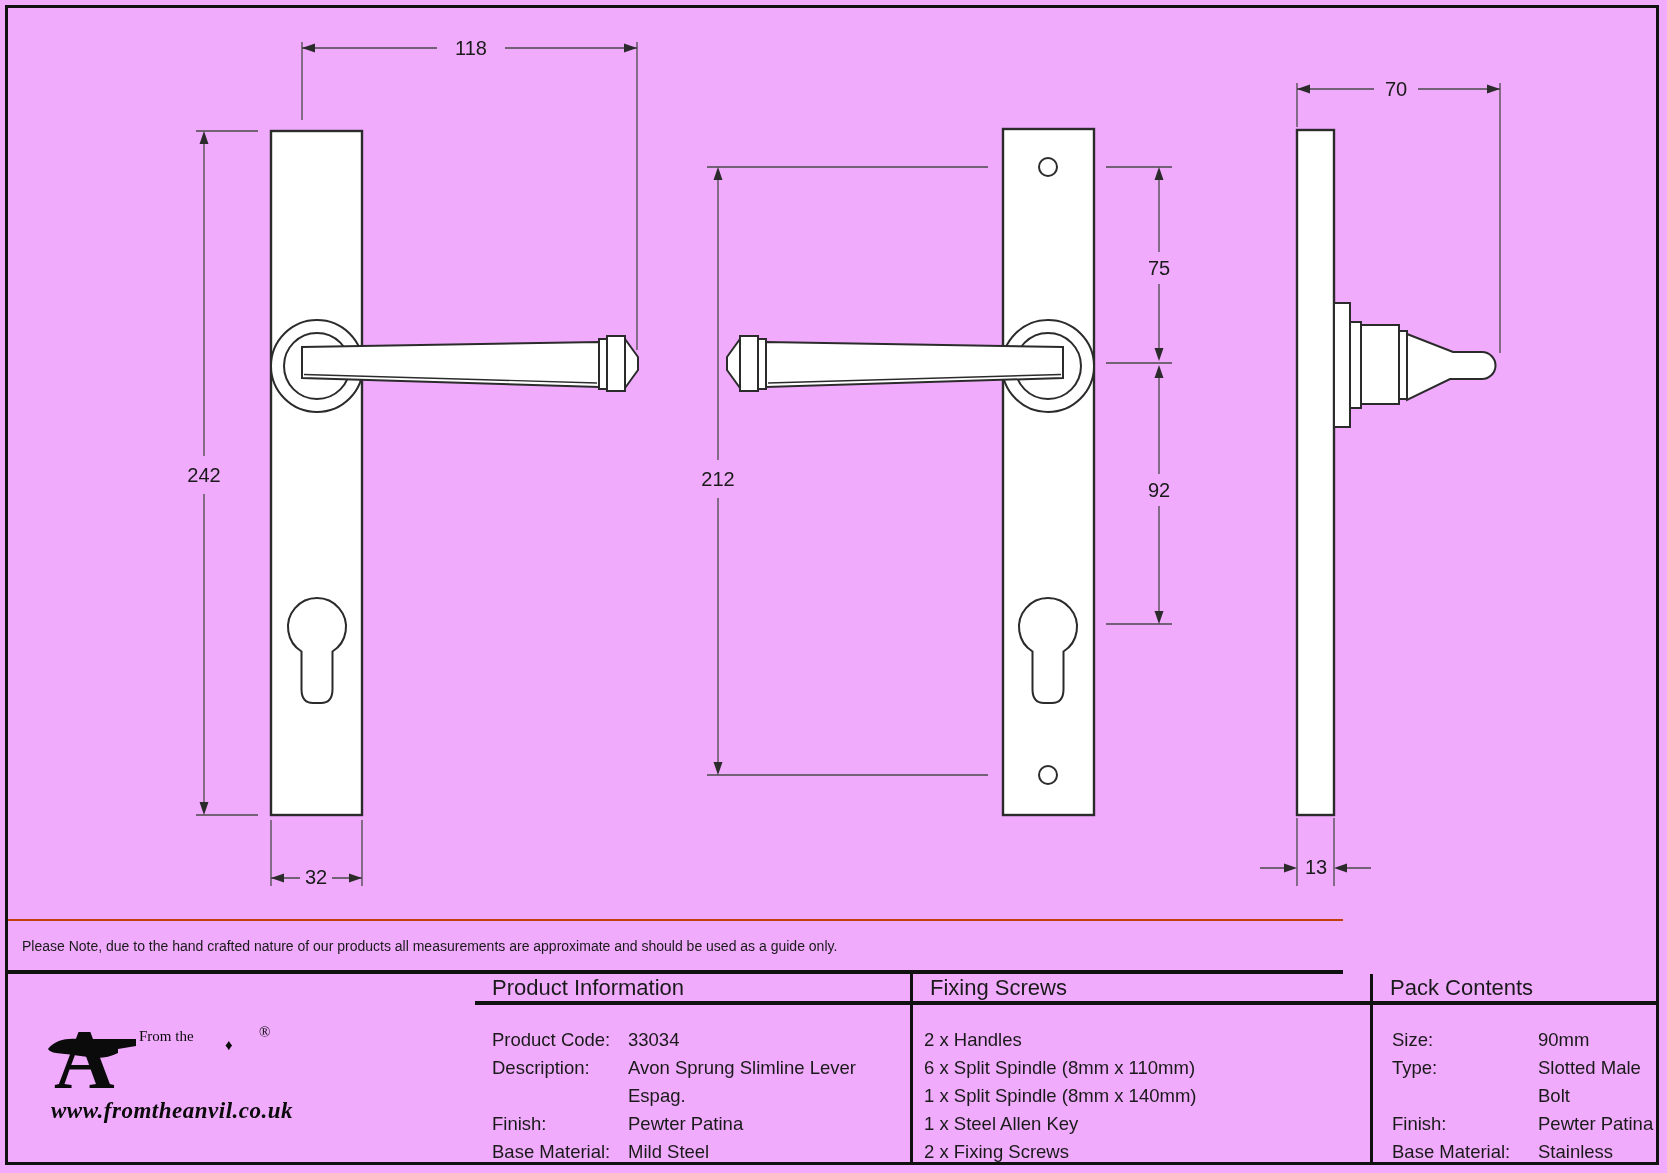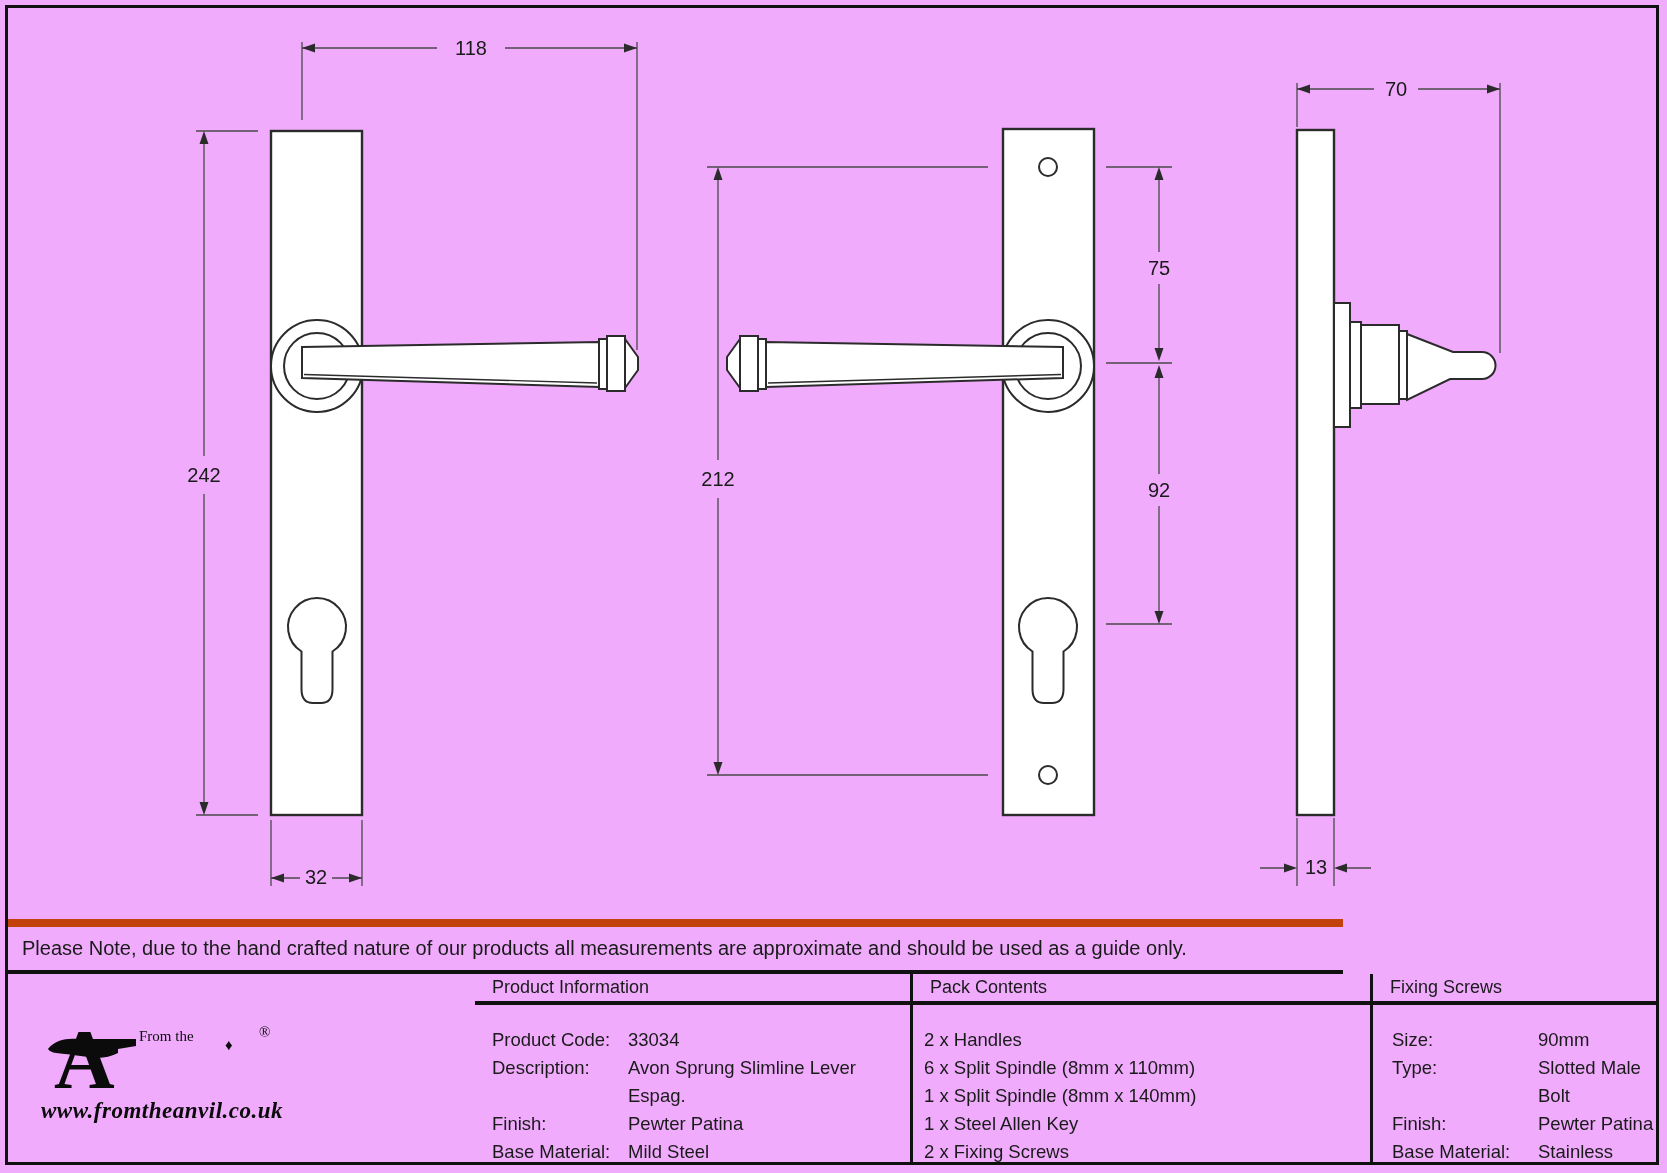--- a/index.html
+++ b/index.html
@@ -9,42 +9,42 @@
                 border:3px solid #111;pointer-events:none;box-sizing:border-box;}
   svg.drawing{position:absolute;left:0;top:0;}
   .ol{fill:#fff;stroke:#2b2b2b;stroke-width:2;stroke-linejoin:miter;}
   .olh{fill:#fff;stroke:#2b2b2b;stroke-width:2.4;}
   .dim{stroke:#4a4a4a;stroke-width:1.3;fill:none;}
   .arr{fill:#2b2b2b;stroke:none;}
   .bev{stroke:#2b2b2b;stroke-width:1.4;}
   text.dimtxt{font:20px "Liberation Sans",sans-serif;fill:#1a1a1a;text-anchor:middle;}
 
   .note-row{position:absolute;left:5px;top:919px;width:1338px;height:55px;box-sizing:border-box;
-            border-top:8px solid #c2410c;border-bottom:4px solid #111;display:flex;align-items:center;
-            padding-left:17px;font-size:20px;}
+            border-top:2px solid #c2410c;border-bottom:4px solid #111;display:flex;align-items:center;
+            padding-left:17px;font-size:14px;}
   .info-table{position:absolute;left:5px;top:974px;width:1654px;height:191px;box-sizing:border-box;
               display:grid;grid-template-columns:470px 435px 460px 1fr;grid-template-rows:31px 1fr;}
   .cell{box-sizing:border-box;overflow:hidden;}
   .bl{border-left:3px solid #111;}
-  .hd{border-bottom:4px solid #111;display:flex;align-items:center;font-size:18px;padding-left:17px;}
+  .hd{border-bottom:4px solid #111;display:flex;align-items:center;font-size:22px;padding-left:17px;}
   .bd{font-size:18.5px;line-height:28px;padding-top:21px;}
   .kv{display:flex;}
   .kv .k{flex:0 0 136px;padding-left:17px;}
   .fx .k{flex:0 0 146px;padding-left:19px;}
   .pc{padding-left:11px;}
   .logo-cell{grid-row:1 / 3;position:relative;}
   .logo{position:absolute;left:16px;top:28px;width:260px;height:130px;
         font-family:"Liberation Serif",serif;color:#0b0b0b;}
   .lg-a{position:absolute;left:30px;top:16px;font-size:84px;font-weight:bold;line-height:1;}
   .anvil-icon{position:absolute;left:22px;top:34px;}
   .lg-nvil{position:absolute;left:100px;top:16px;font-size:84px;font-weight:bold;line-height:1;letter-spacing:-2px;}
   .lg-from{position:absolute;left:115px;top:26px;font-size:15px;}
   .lg-diamond{position:absolute;left:201px;top:35px;font-size:15px;}
   .lg-reg{position:absolute;left:235px;top:22px;font-size:15px;}
-  .lg-url{position:absolute;left:8px;top:96px;width:260px;text-align:center;
+  .lg-url{position:absolute;left:18px;top:96px;width:260px;text-align:center;
           font-style:italic;font-weight:bold;font-size:23px;letter-spacing:0.5px;}
 </style>
 </head>
 <body>
 
 <div class="sheet">
 
   <svg class="drawing" width="1667" height="919" viewBox="0 0 1667 919">
 
     <g>
@@ -130,22 +130,22 @@
       <text class="dimtxt" x="1316" y="874">13</text>
     </g>
   </svg>
 
   <div class="note-row">
     <span>Please Note, due to the hand crafted nature of our products all measurements are approximate and should be used as a guide only.</span>
   </div>
 
   <div class="info-table">
     <div class="cell hd">Product Information</div>
+    <div class="cell hd bl">Fixing Screws</div>
     <div class="cell hd bl">Pack Contents</div>
-    <div class="cell hd bl">Fixing Screws</div>
     <div class="cell bl logo-cell">
       <div class="logo">
         <span class="lg-a">A</span>
         <svg class="anvil-icon" width="92" height="26" viewBox="0 0 92 26">
           <path fill="#0b0b0b" d="M2,13 C9,4 20,2 32,3 L90,3 L90,10 L72,13 L72,17 Q58,24 42,21 Q22,18 10,17 Q4,16 2,13 Z"></path>
         </svg>
         <span class="lg-from">From the</span>
         <span class="lg-diamond">♦</span>
         <span class="lg-reg">®</span>
         <span class="lg-url">www.fromtheanvil.co.uk</span>

